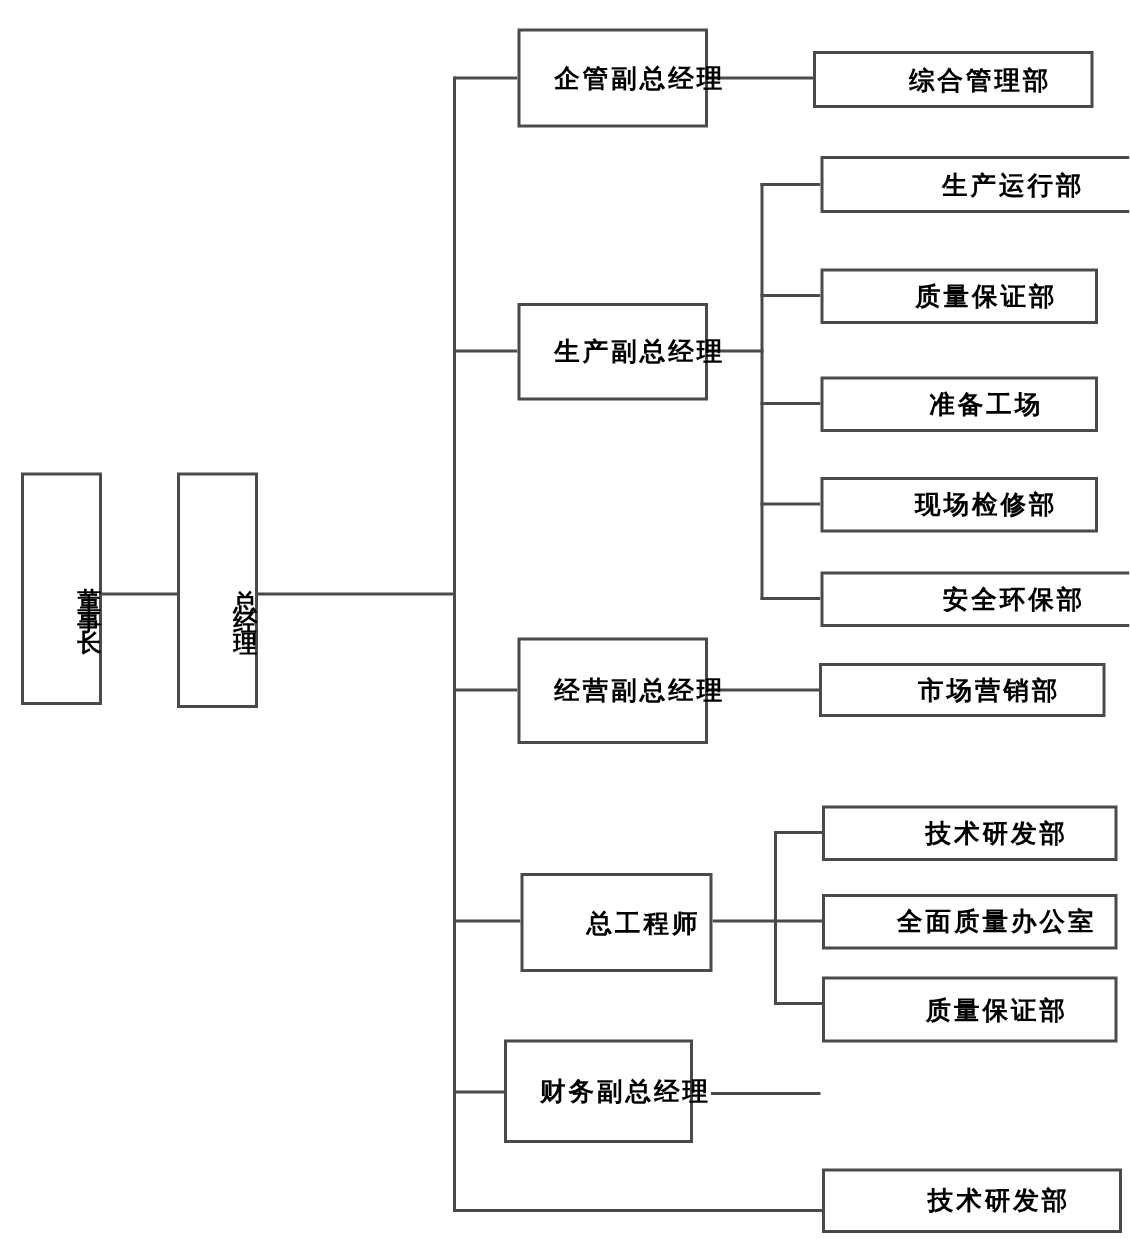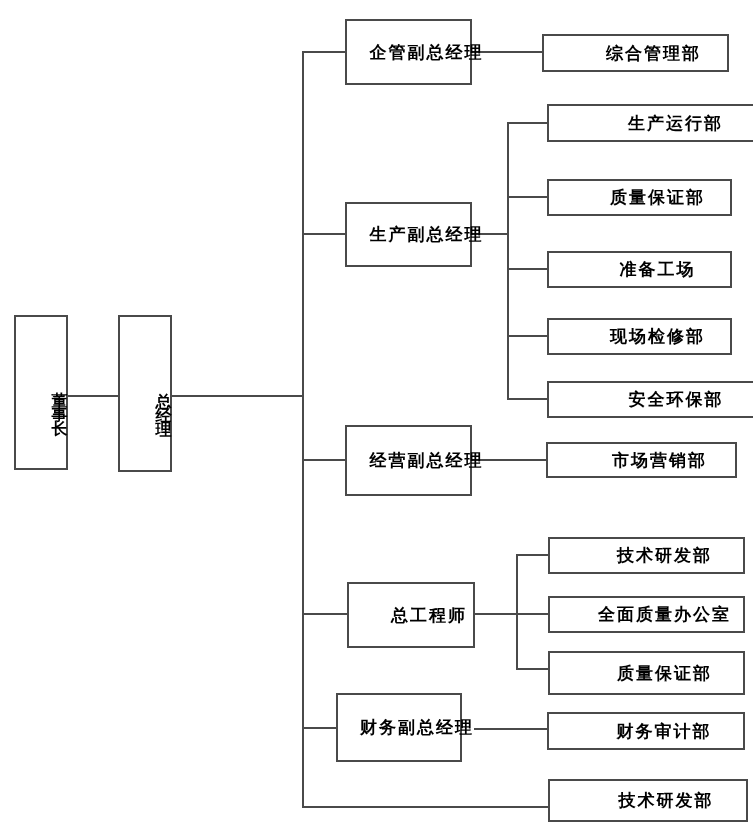--- a/index.html
+++ b/index.html
@@ -73,21 +73,20 @@
   <div class="box" style="left:547px; top:251px; width:185px; height:37px;">准备工场</div>
   <div class="box" style="left:547px; top:318px; width:185px; height:37px;">现场检修部</div>
   <div class="box" style="left:547px; top:381px; width:222px; height:37px;">安全环保部</div>
 
   <div class="box" style="left:546px; top:442px; width:191px; height:36px;">市场营销部</div>
 
   <div class="box" style="left:548px; top:537px; width:197px; height:37px;">技术研发部</div>
   <div class="box" style="left:548px; top:596px; width:197px; height:37px;">全面质量办公室</div>
   <div class="box" style="left:548px; top:651px; width:197px; height:44px;">质量保证部</div>
 
-  <div class="box" style="left:547px; top:712px; width:198px; height:38px;">财务审计部</div>
 
   <div class="box" style="left:548px; top:779px; width:200px; height:43px;">技术研发部</div>
 
   <div class="hline" style="left:68px; top:395px; width:50px;"></div>
 
   <div class="hline" style="left:172px; top:395px; width:132px;"></div>
 
   <div class="vline" style="left:302px; top:51px; height:757px;"></div>
 
   <div class="hline" style="left:303px; top:51px; width:42px;"></div>

